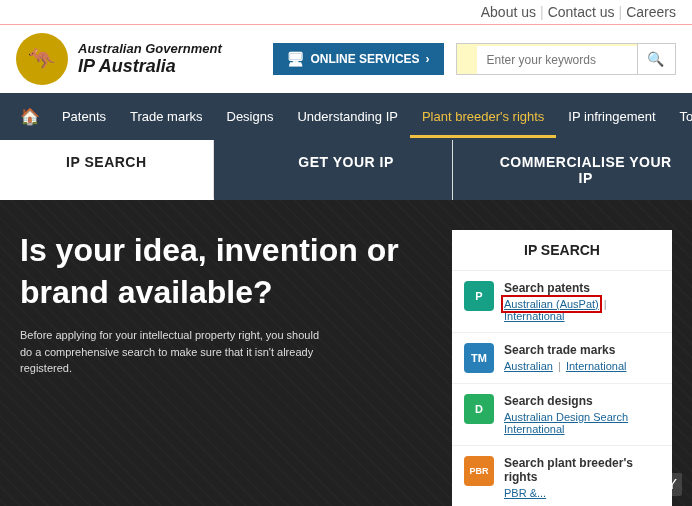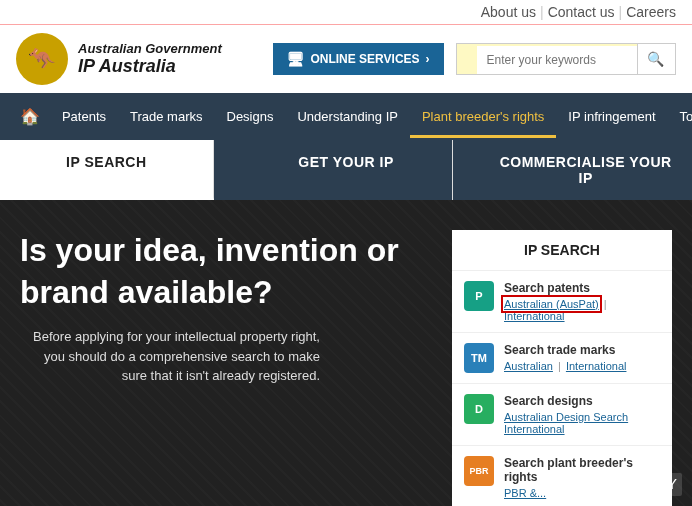--- a/index.html
+++ b/index.html
@@ -136,25 +136,24 @@
     }
 
     .left-content { flex: 1; color: #fff; }
     .left-content h2 {
       font-size: 32px;
       font-weight: bold;
       line-height: 1.3;
       margin-bottom: 14px;
     }
     .left-content p {
-      font-size: 13px;
+      font-size: 11px;
       color: #ddd;
       line-height: 1.5;
       max-width: 300px;
-      text-align: right;
     }
 
     
     .ip-search-panel {
       width: 220px;
       background: #fff;
       padding: 0;
       flex-shrink: 0;
     }
     .ip-search-title {

